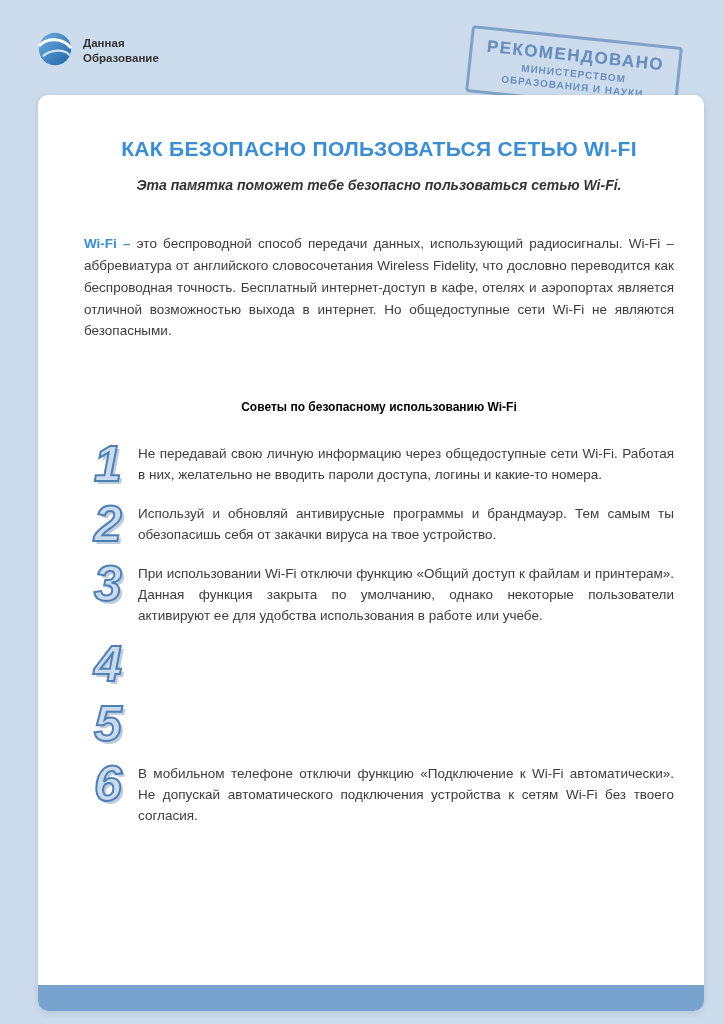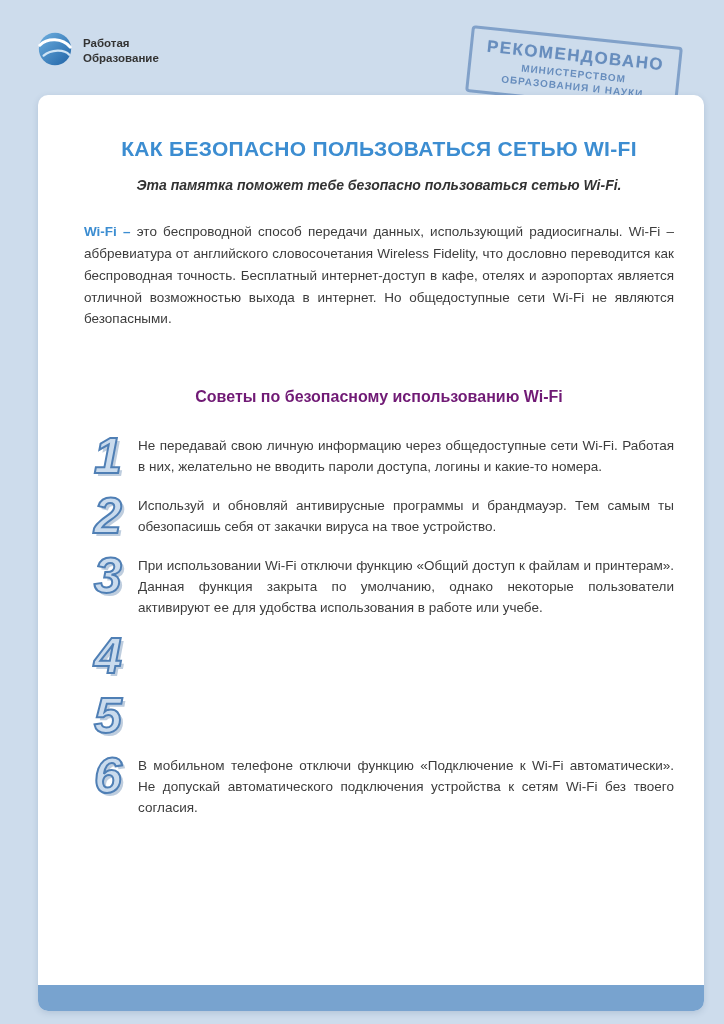--- a/index.html
+++ b/index.html
@@ -62,35 +62,35 @@
   }
   .page-subtitle{
     margin-top:16px;
     text-align:center;
     font-size:14px;
     font-weight:bold;
     font-style:italic;
     color:#333;
   }
   .intro{
-    margin-top:28px;
+    margin-top:40px;
     font-size:13.5px;
     line-height:1.62;
     text-align:justify;
     color:#3c3c3c;
   }
   .intro .lead{
     color:#3c8dd1;font-weight:bold;
   }
   .tips-heading{
     margin-top:58px;
     text-align:center;
-    font-size:16px;
+    font-size:12px;
     font-weight:bold;
-    color:#701a75;
+    color:#000000;
   }
   .tips-list{
     margin-top:30px;
     display:flex;flex-direction:column;gap:17px;
   }
   .tip{
     display:flex;align-items:flex-start;
   }
   .tip-number{
     flex:0 0 48px;
@@ -124,21 +124,21 @@
           <stop offset="0" stop-color="#6fb0e0"></stop>
           <stop offset="1" stop-color="#1f63a6"></stop>
         </linearGradient>
       </defs>
       <circle cx="20" cy="20" r="17" fill="url(#lg)"></circle>
       <path d="M4 16 C 12 8, 28 8, 36 18" stroke="#ffffff" stroke-width="3.2" fill="none" stroke-linecap="round"></path>
       <path d="M8 27 C 16 20, 30 20, 35 26" stroke="#cfe4f5" stroke-width="2.4" fill="none" stroke-linecap="round"></path>
     </svg>
   </span>
   <div class="logo-text">
-    <div>Работая</div>
+    <div>Данная</div>
     <div>Образование</div>
   </div>
 </div>
 
 <div class="stamp">
   <div class="stamp-line1">РЕКОМЕНДОВАНО</div>
   <div class="stamp-line2">МИНИСТЕРСТВОМ</div>
   <div class="stamp-line3">ОБРАЗОВАНИЯ И НАУКИ</div>
 </div>
 

